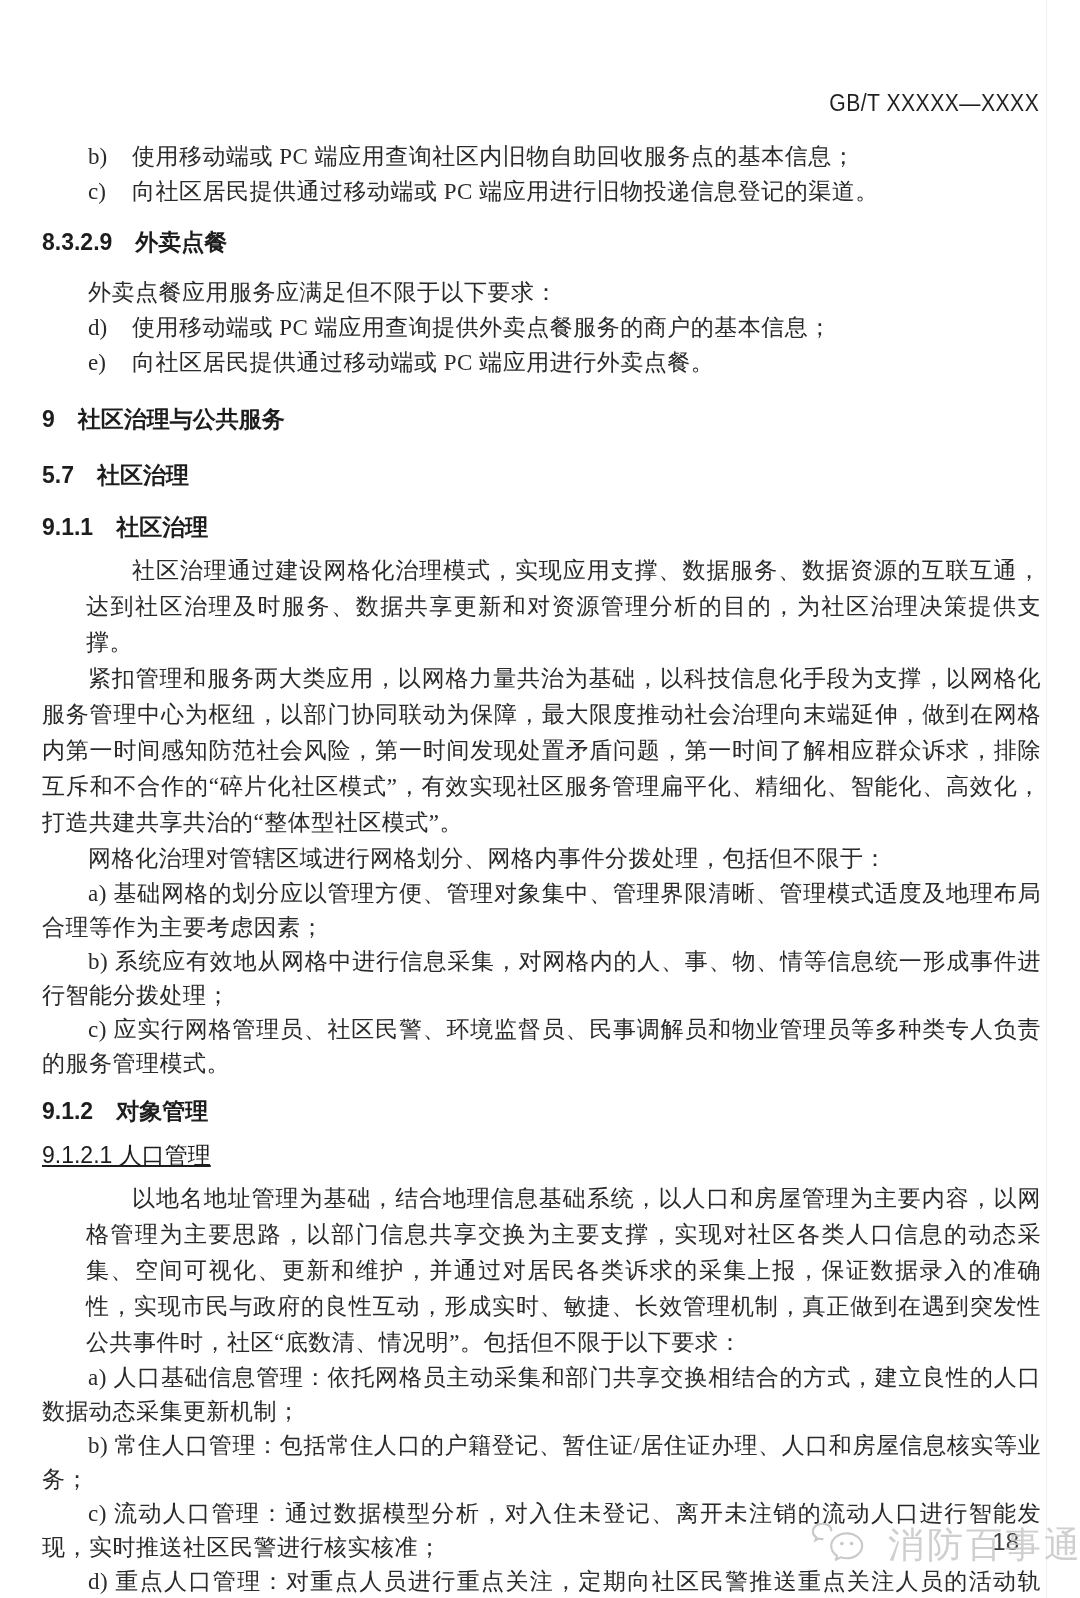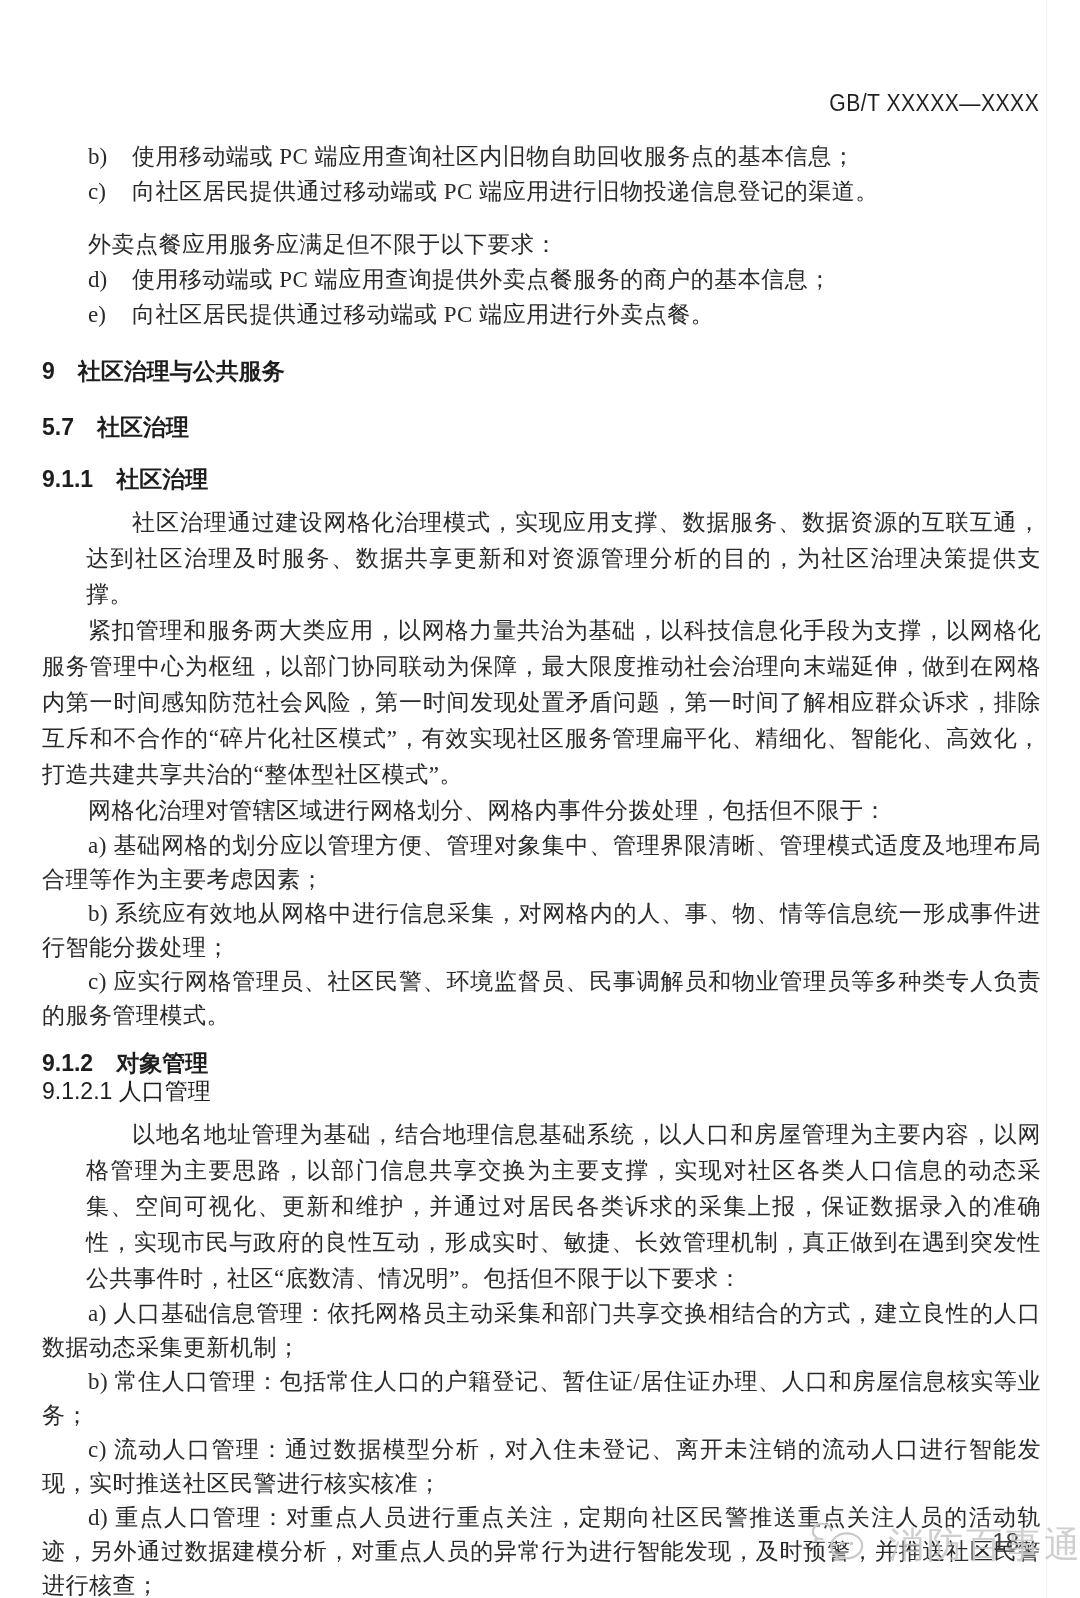--- a/index.html
+++ b/index.html
@@ -49,21 +49,21 @@
     font-weight: 700;
     font-size: 23px;
     line-height: 28px;
     color: #1d1d1d;
   }
   .hd-8329 { margin-top: 20px; }
   .hd-ch9  { margin-top: 26px; }
   .hd-91   { margin-top: 28px; }
   .hd-911  { margin-top: 24px; }
   .hd-912  { margin-top: 16px; }
-  .hd-9121 { font-weight: 400; font-family: "Liberation Sans", "DejaVu Sans", sans-serif; }
+  .hd-9121 { margin-top: 16px; font-weight: 400; font-family: "Liberation Sans", "DejaVu Sans", sans-serif; text-decoration: underline; }
   
   .para {
     text-indent: 2em;
     text-align: justify;
     line-height: 36px;
     letter-spacing: 0.5px;
     margin: 0;
   }
   .para-first { margin-top: 12px; margin-left: 44px; }
   .intro-p { line-height: 33px; margin-top: 20px; margin-bottom: 2px; }
@@ -113,20 +113,21 @@
 
     <div class="h-item">
       <span class="lbl">b)</span>
       <span class="txt">使用移动端或 PC 端应用查询社区内旧物自助回收服务点的基本信息；</span>
     </div>
     <div class="h-item">
       <span class="lbl">c)</span>
       <span class="txt">向社区居民提供通过移动端或 PC 端应用进行旧物投递信息登记的渠道。</span>
     </div>
 
+    <div class="hd hd-8329">8.3.2.9　外卖点餐</div>
     <p class="para intro-p">外卖点餐应用服务应满足但不限于以下要求：</p>
     <div class="h-item">
       <span class="lbl">d)</span>
       <span class="txt">使用移动端或 PC 端应用查询提供外卖点餐服务的商户的基本信息；</span>
     </div>
     <div class="h-item">
       <span class="lbl">e)</span>
       <span class="txt">向社区居民提供通过移动端或 PC 端应用进行外卖点餐。</span>
     </div>
 

